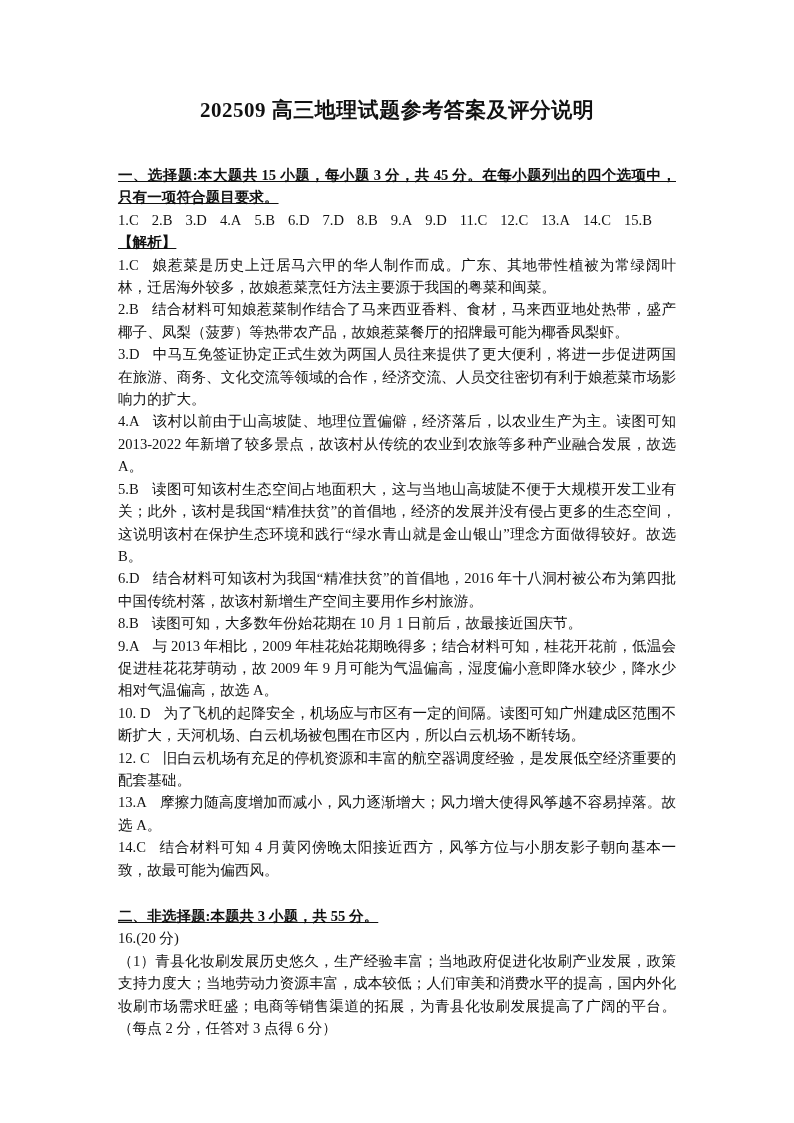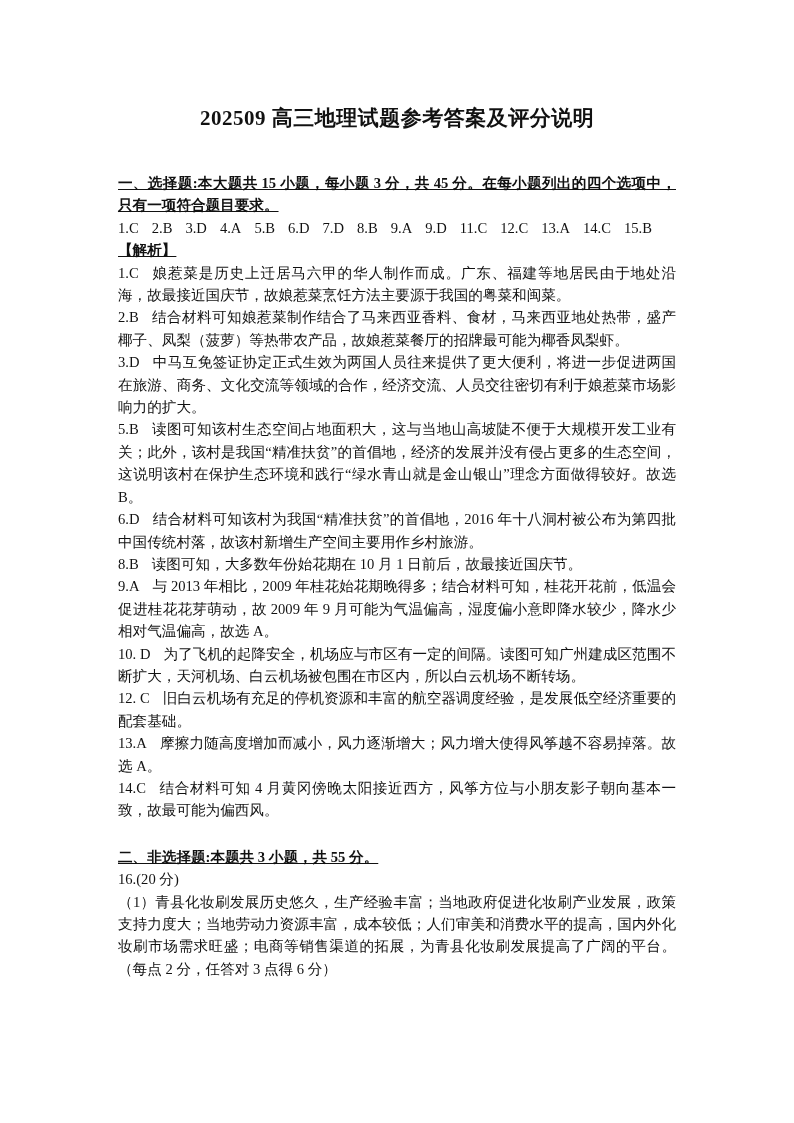--- a/index.html
+++ b/index.html
@@ -1,21 +1,21 @@
 <!DOCTYPE html>
 <html><head>
 <meta charset="utf-8">
 <style>
   * { box-sizing: border-box; }
   html, body { margin: 0; padding: 0; background: #ffffff; }
   .page {
     position: relative;
     width: 794px;
     height: 1092px;
-    margin: 8px auto;
+    margin: 0 auto;
     background: #ffffff;
     padding: 96px 118px 40px 118px;
     font-family: "Liberation Serif", "DejaVu Serif", serif;
     font-size: 14.6px;
     line-height: 22.4px;
     color: #111111;
     overflow: hidden;
   }
   .doc-title {
     font-size: 21px;
@@ -41,23 +41,24 @@
 
   <h1 class="doc-title">202509 高三地理试题参考答案及评分说明</h1>
 
   <p class="para bold">一、选择题:本大题共 15 小题，每小题 3 分，共 45 分。在每小题列出的四个选项中，只有一项符合题目要求。</p>
 
   <p class="para answers"><span>1.C</span><span>2.B</span><span>3.D</span><span>4.A</span><span>5.B</span><span>6.D</span><span>7.D</span><span>8.B</span><span>9.A</span><span>9.D</span><span>11.C</span><span>12.C</span><span>13.A</span><span>14.C</span><span>15.B</span></p>
 
   <p class="para bold">【解析】</p>
 
   <div>
-    <p class="para"><span class="exp-num">1.C</span><span>娘惹菜是历史上迁居马六甲的华人制作而成。广东、福建等地居民由于地处沿海，故最接近国庆节，故娘惹菜烹饪方法主要源于我国的粤菜和闽菜。</span></p>
+    <p class="para"><span class="exp-num">1.C</span><span>娘惹菜是历史上迁居马六甲的华人制作而成。广东、其地带性植被为常绿阔叶林，迁居海外较多，故娘惹菜烹饪方法主要源于我国的粤菜和闽菜。</span></p>
     <p class="para"><span class="exp-num">2.B</span><span>结合材料可知娘惹菜制作结合了马来西亚香料、食材，马来西亚地处热带，盛产椰子、凤梨（菠萝）等热带农产品，故娘惹菜餐厅的招牌最可能为椰香凤梨虾。</span></p>
     <p class="para"><span class="exp-num">3.D</span><span>中马互免签证协定正式生效为两国人员往来提供了更大便利，将进一步促进两国在旅游、商务、文化交流等领域的合作，经济交流、人员交往密切有利于娘惹菜市场影响力的扩大。</span></p>
+    <p class="para"><span class="exp-num">4.A</span><span>该村以前由于山高坡陡、地理位置偏僻，经济落后，以农业生产为主。读图可知 2013-2022 年新增了较多景点，故该村从传统的农业到农旅等多种产业融合发展，故选 A。</span></p>
     <p class="para"><span class="exp-num">5.B</span><span>读图可知该村生态空间占地面积大，这与当地山高坡陡不便于大规模开发工业有关；此外，该村是我国“精准扶贫”的首倡地，经济的发展并没有侵占更多的生态空间，这说明该村在保护生态环境和践行“绿水青山就是金山银山”理念方面做得较好。故选 B。</span></p>
     <p class="para"><span class="exp-num">6.D</span><span>结合材料可知该村为我国“精准扶贫”的首倡地，2016 年十八洞村被公布为第四批中国传统村落，故该村新增生产空间主要用作乡村旅游。</span></p>
     <p class="para"><span class="exp-num">8.B</span><span>读图可知，大多数年份始花期在 10 月 1 日前后，故最接近国庆节。</span></p>
     <p class="para"><span class="exp-num">9.A</span><span>与 2013 年相比，2009 年桂花始花期晚得多；结合材料可知，桂花开花前，低温会促进桂花花芽萌动，故 2009 年 9 月可能为气温偏高，湿度偏小意即降水较少，降水少相对气温偏高，故选 A。</span></p>
     <p class="para"><span class="exp-num">10. D</span><span>为了飞机的起降安全，机场应与市区有一定的间隔。读图可知广州建成区范围不断扩大，天河机场、白云机场被包围在市区内，所以白云机场不断转场。</span></p>
     <p class="para"><span class="exp-num">12. C</span><span>旧白云机场有充足的停机资源和丰富的航空器调度经验，是发展低空经济重要的配套基础。</span></p>
     <p class="para"><span class="exp-num">13.A</span><span>摩擦力随高度增加而减小，风力逐渐增大；风力增大使得风筝越不容易掉落。故选 A。</span></p>
     <p class="para"><span class="exp-num">14.C</span><span>结合材料可知 4 月黄冈傍晚太阳接近西方，风筝方位与小朋友影子朝向基本一致，故最可能为偏西风。</span></p>
   </div>
 

